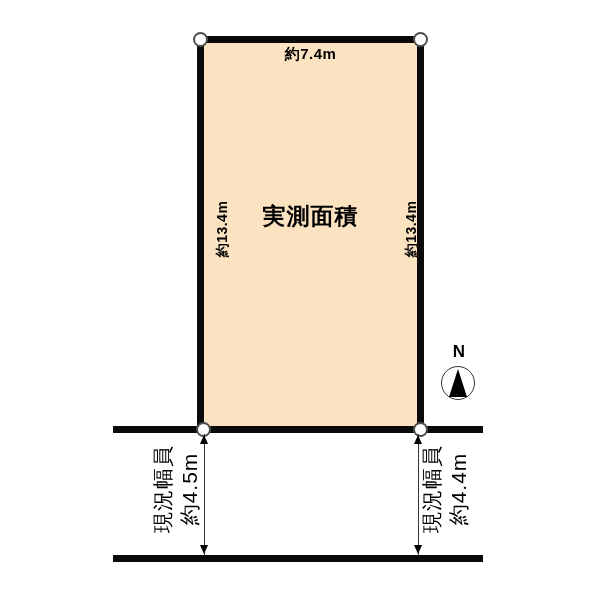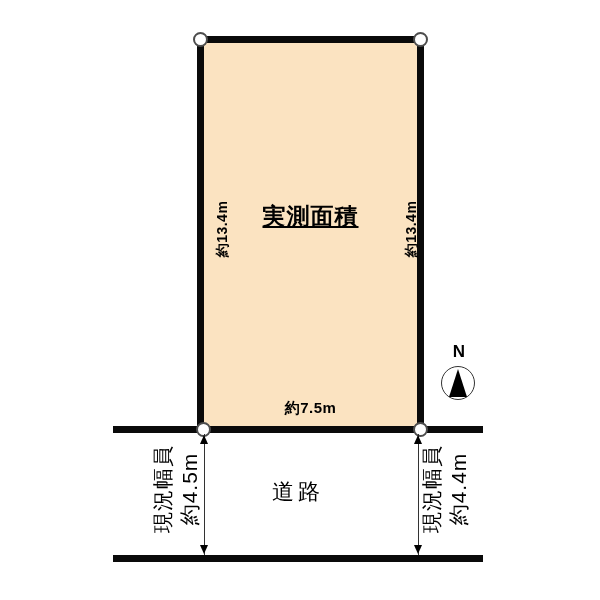--- a/index.html
+++ b/index.html
@@ -41,21 +41,20 @@
   }
   .dim-label.v { font-size:14px; font-weight:600; letter-spacing:0.5px; }
   .dim-label.left-edge  { left:223px; top:229px; }
   .dim-label.right-edge { left:412px; top:229px; }
 
   
   .area-block {
     position:absolute; left:197px; top:203px; width:227px;
     text-align:center; font-size:23px; font-weight:700; line-height:27px;
     letter-spacing:1px;
-    text-decoration:underline;
   }
 
   
   .road-label {
     position:absolute; left:192px; top:477px; width:212px;
     text-align:center; font-size:22px; letter-spacing:4px;
   }
   .road-width-label {
     position:absolute; text-align:center; white-space:nowrap;
     font-size:21px; line-height:27px; letter-spacing:1px;
@@ -92,41 +91,40 @@
 </head>
 <body>
 
 <div class="canvas">
 
   <div class="road-line top"></div>
   <div class="road-line bottom"></div>
 
   <div class="plot" style="background: rgb(251, 227, 193);"></div>
 
-  <div class="dim-label h bottom-edge">約7.5m</div>
+  <div class="dim-label h top-edge">約7.4m</div>
   <div class="vlabel dim-label v left-edge">約13.4m</div>
   <div class="vlabel dim-label v right-edge">約13.4m</div>
 
   <div class="area-block">
     <div>実測面積</div>
   </div>
 
   <div class="corner tl"></div>
   <div class="corner tr"></div>
   <div class="corner bl"></div>
   <div class="corner br"></div>
 
   <div class="vdim-line l"></div>
   <div class="arrow up l"></div>
   <div class="arrow down l"></div>
   <div class="vdim-line r"></div>
   <div class="arrow up r"></div>
   <div class="arrow down r"></div>
 
-  <div class="road-label">道路</div>
 
   <div class="road-width-label left">
     <div>現況幅員</div>
     <div>約4.5m</div>
   </div>
 
   <div class="road-width-label right">
     <div>現況幅員</div>
     <div>約4.4m</div>
   </div>

